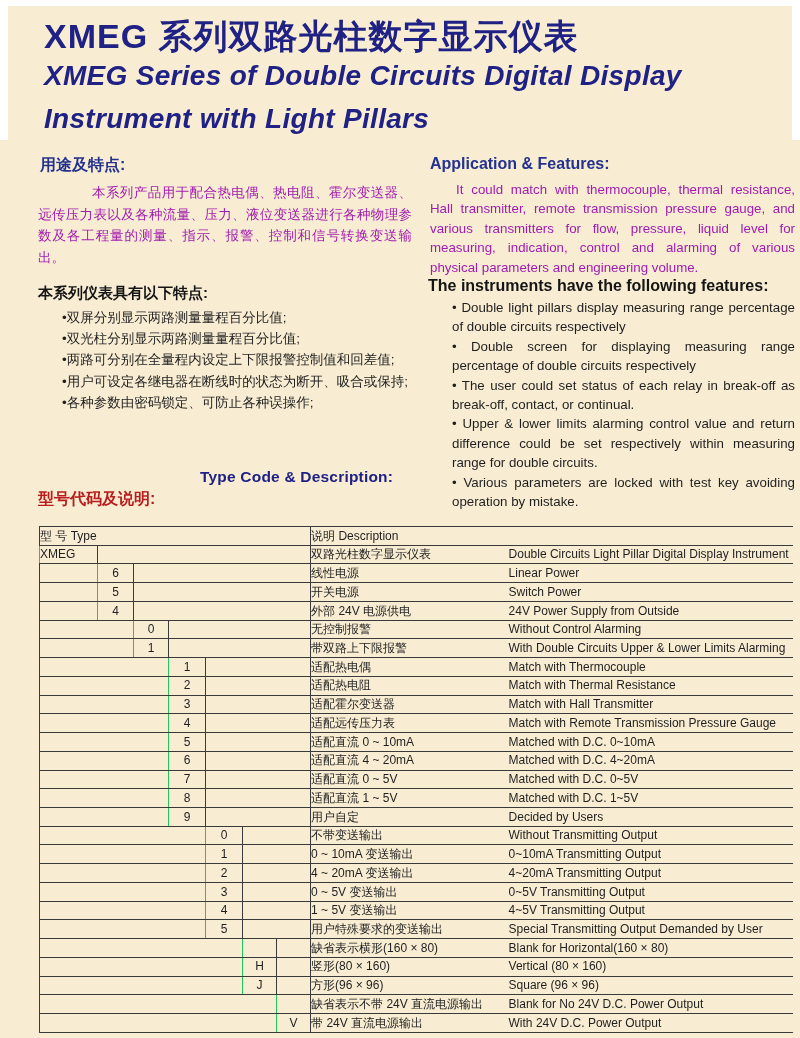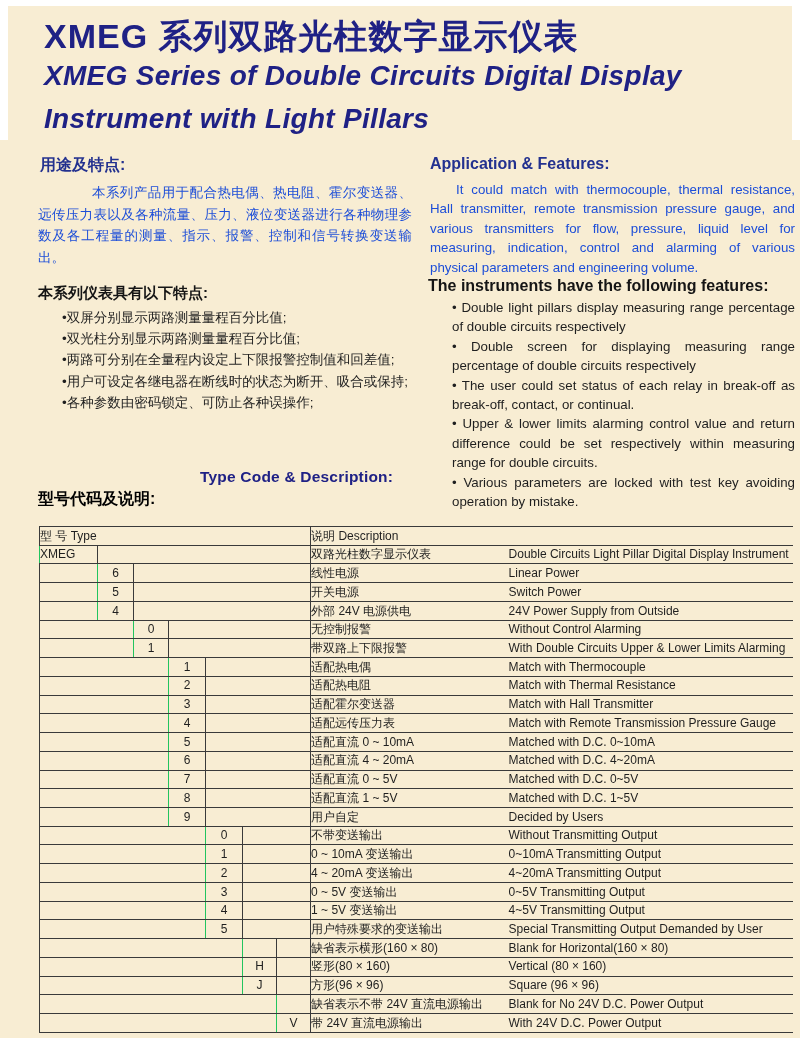--- a/index.html
+++ b/index.html
@@ -27,32 +27,32 @@
   #title-en-2{top:103px;}
 
   .col-heading-blue{
     position:absolute;font-size:16px;font-weight:bold;color:#23318f;
   }
   .col-heading-black{
     position:absolute;font-size:15px;font-weight:bold;color:#151515;
   }
   .body-text{
     position:absolute;font-size:13.5px;line-height:21.5px;
-    text-align:justify;color:#1d4ed8;
+    text-align:justify;color:#a21caf;
   }
   #left-intro{left:38px;top:182px;width:374px;text-indent:54px;}
   #right-intro{left:430px;top:180px;width:365px;text-indent:26px;line-height:19.4px;font-size:13.3px;}
 
   ul.feature-list{
     position:absolute;list-style:none;margin:0;padding:0;
   }
   #left-features{left:62px;top:307px;width:352px;font-size:13.5px;line-height:21.2px;text-align:justify;}
   #right-features{left:452px;top:298px;width:343px;font-size:13.3px;line-height:19.4px;text-align:justify;}
 
-  .typecode-heading-cn{position:absolute;left:38px;top:489px;font-size:16px;font-weight:bold;color:#000000;}
+  .typecode-heading-cn{position:absolute;left:38px;top:489px;font-size:16px;font-weight:bold;color:#b91c1c;}
   .typecode-heading-en{position:absolute;left:200px;top:468px;font-size:15.5px;font-weight:bold;color:#1f2185;letter-spacing:0.2px;}
 
   .table-wrap{position:absolute;left:39px;top:526px;width:753px;height:571px;}
   table.typecode{
     border-collapse:collapse;table-layout:fixed;
     width:753px;height:507px;
     border-top:1.5px solid #3a3a3a;
     border-left:1px solid #3a3a3a;
   }
   table.typecode td{

